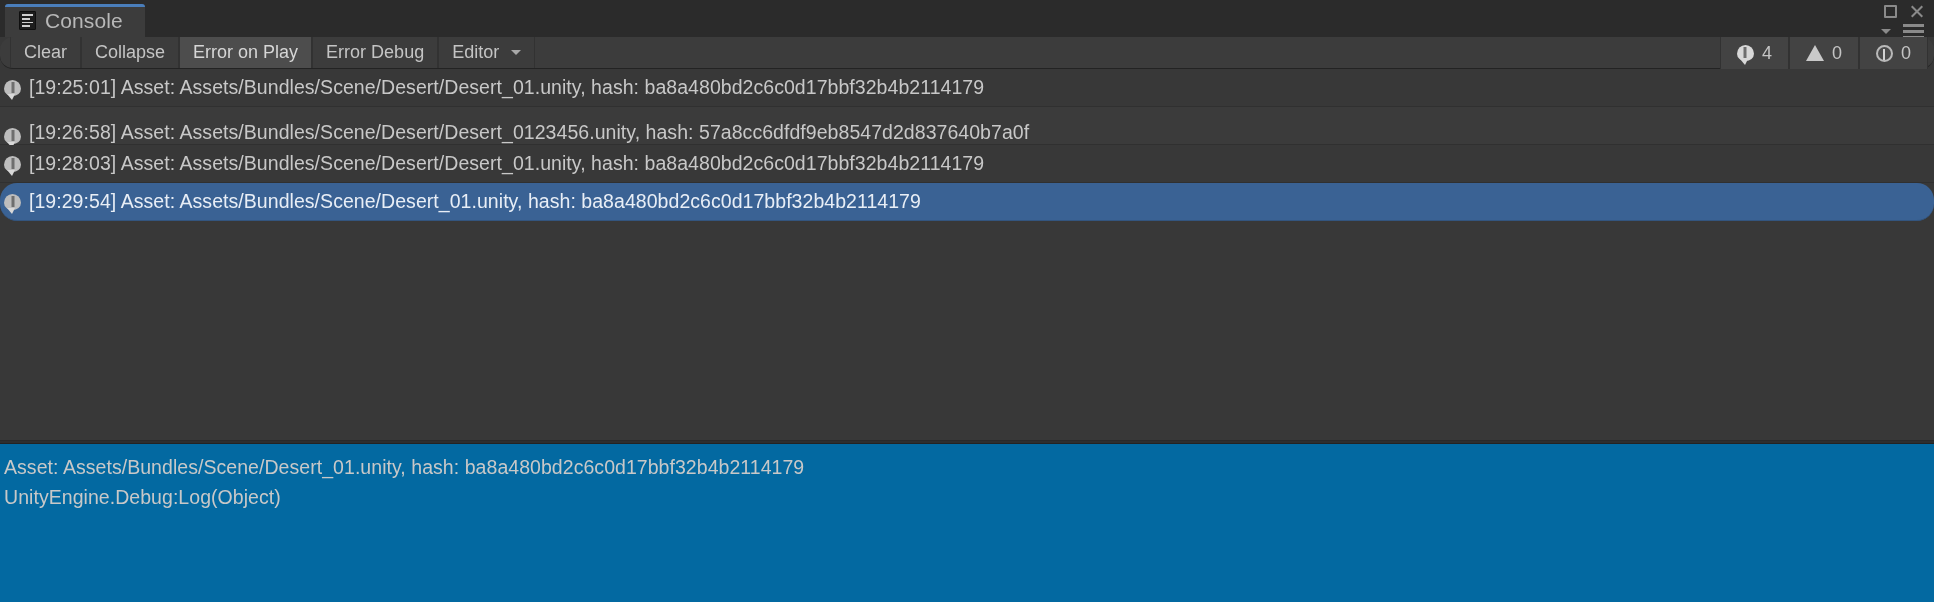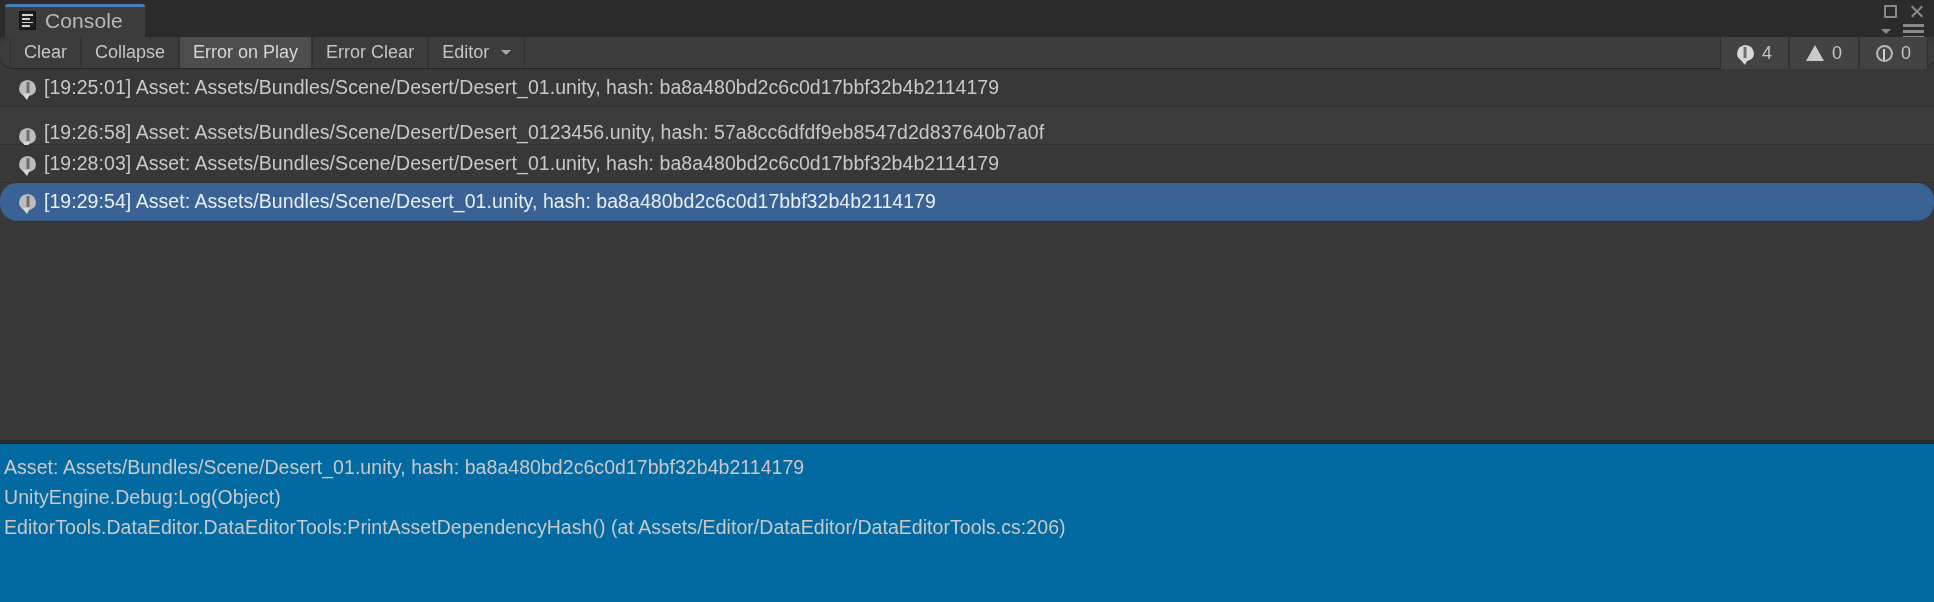--- a/index.html
+++ b/index.html
@@ -255,21 +255,21 @@
     background: #383838;
     overflow: hidden;
     position: relative;
   }
   .logrow {
     position: relative;
     height: 38px;
     display: flex;
     align-items: center;
     gap: 8px;
-    padding-left: 19px;
+    padding-left: 4px;
     border-bottom: 1px solid #303030;
     cursor: pointer;
   }
   .logrow.even { background: #383838; }
   .logrow.odd  { background: #3b3b3b; align-items: flex-end; }
   .logrow.selected { background: #3a6294; border-bottom-color: #33557f; border-radius: 17px; }
   .logrow .txt {
     font-size: 19.5px;
     color: #c8c8c8;
     white-space: nowrap;
@@ -329,21 +329,21 @@
             <i></i>
         </span>
       </div>
     </div>
   </div>
 
   <div class="toolbar">
     <button class="tbtn first">Clear</button>
     <button class="tbtn">Collapse</button>
     <button class="tbtn pressed">Error on Play</button>
-    <button class="tbtn">Error Clear</button>
+    <button class="tbtn">Error Debug</button>
     <button class="tbtn">
       <span>Editor</span>
       <span class="caret"></span>
     </button>
 
     <div class="counters">
       <div class="counter">
         <span class="bubble tail"></span>
         <span class="num">4</span>
       </div>
@@ -375,16 +375,15 @@
       <span class="bubble tail dark"></span>
       <span class="txt">[19:29:54] Asset: Assets/Bundles/Scene/Desert_01.unity, hash: ba8a480bd2c6c0d17bbf32b4b2114179</span>
     </div>
   </div>
 
   <div class="splitter"></div>
 
   <div class="detail">
     <div class="detail-line">Asset: Assets/Bundles/Scene/Desert_01.unity, hash: ba8a480bd2c6c0d17bbf32b4b2114179</div>
     <div class="detail-line">UnityEngine.Debug:Log(Object)</div>
-    <div class="detail-line">EditorTools.DataEditor.DataEditorTools:PrintAssetDependencyHash() (at Assets/Editor/DataEditor/DataEditorTools.cs:206)</div>
   </div>
 
 </div>
 
 </body></html>

